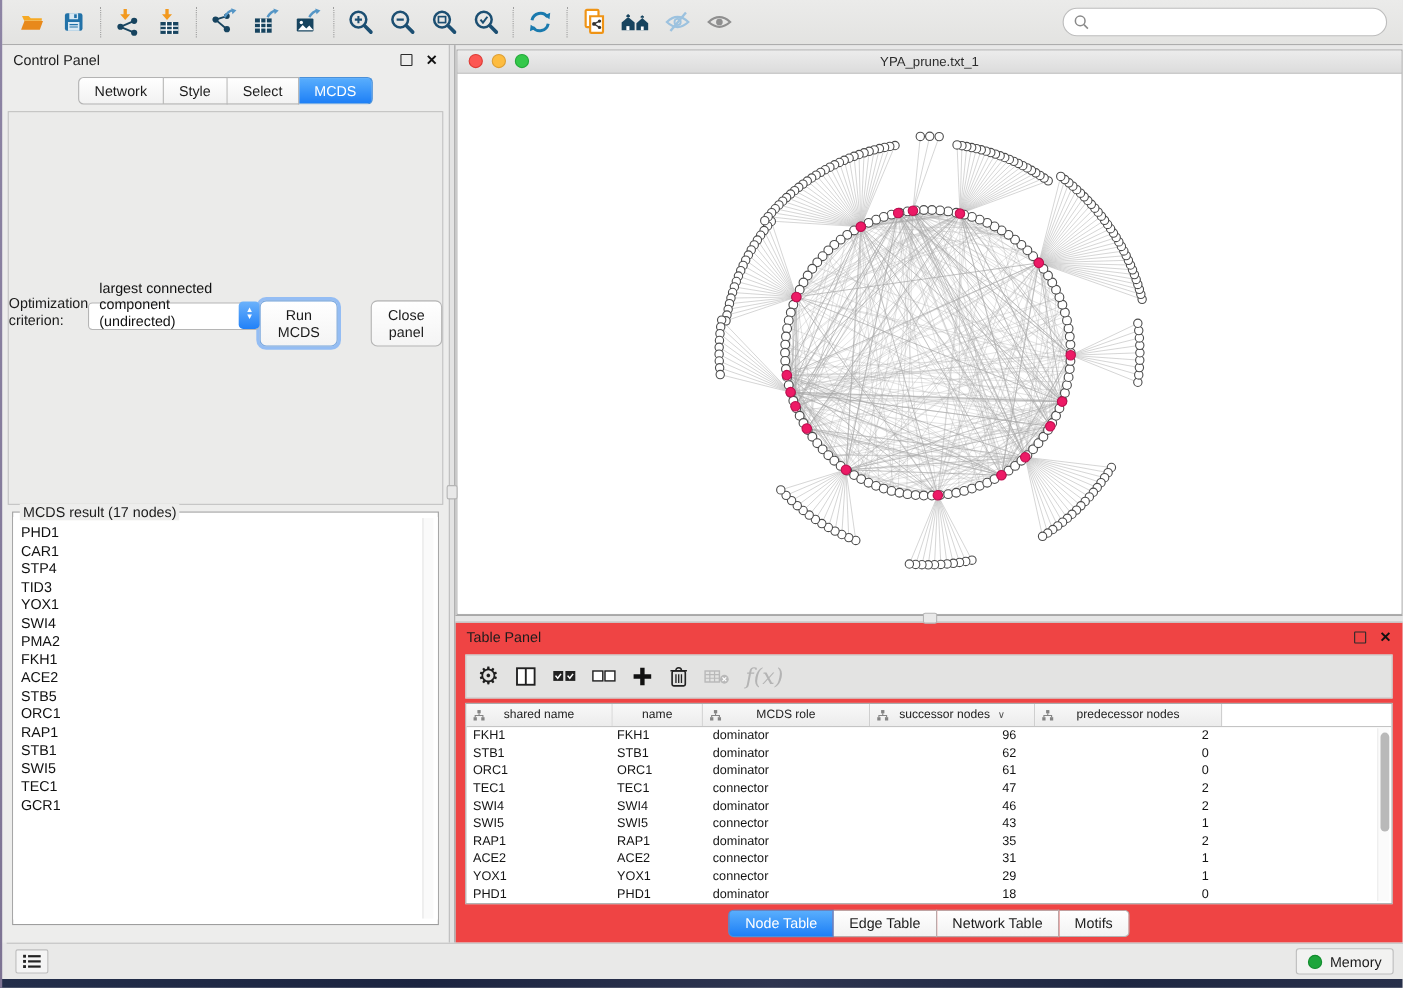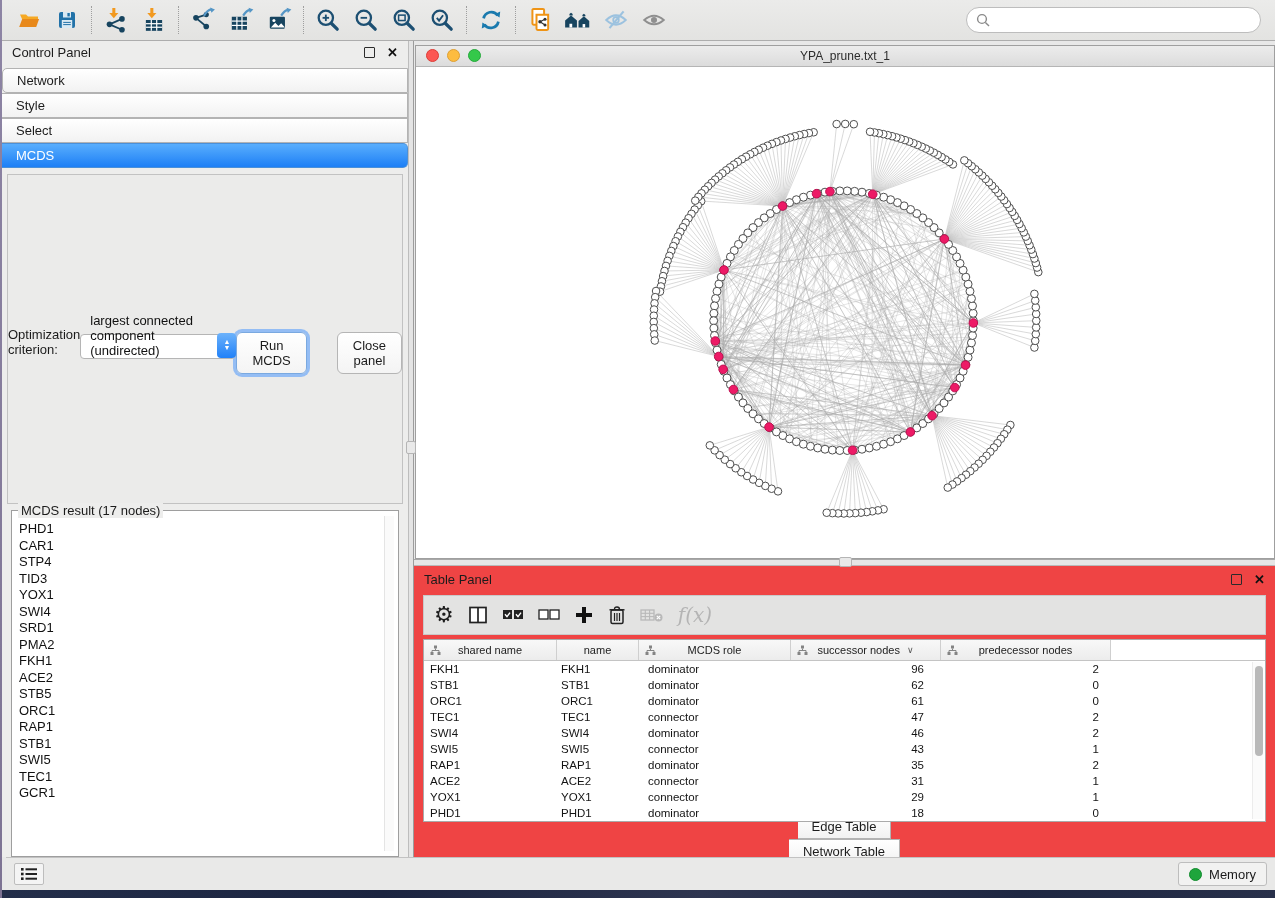--- a/index.html
+++ b/index.html
@@ -27,21 +27,21 @@
   .main { position:absolute; top:41px; left:0; width:1273px; height:816px; display:flex; }
 
   
   .cpanel { width:406px; height:816px; background:#ededec; display:flex; flex-direction:column; }
   .panel-head { height:26px; display:flex; align-items:center; padding:0 10px; }
   .panel-title { font-size:13px; color:#1c1c1c; }
   .panel-head .ph-sp { flex:1; }
   .float-btn { width:11px; height:11px; border:1.5px solid #2b2b2b; border-radius:1px; margin-right:12px; }
   .close-btn { font-size:13px; font-weight:bold; color:#111; line-height:11px; }
 
-  .seg-bar { display:flex; justify-content:center; margin:3px 0 6px 0;flex-direction:column; }
+  .seg-bar { display:flex; justify-content:center; margin:3px 0 6px 0; }
   .seg { font-size:13px; color:#1c1c1c; background:linear-gradient(#ffffff,#f2f2f2);
     border:1px solid #b3b3b3; border-left:none; padding:4px 14px; }
   .seg:first-child { border-left:1px solid #b3b3b3; border-radius:5px 0 0 5px; }
   .seg:last-child { border-radius:0 5px 5px 0; }
   .seg.active { background:linear-gradient(#59aefd,#1d7ff6); color:#fff; border-color:#4a90d9; }
 
   .cp-box { margin:0 5px; border:1px solid #c2c2c2; background:#ebebea; height:358px;
     display:flex; flex-direction:row; align-items:center; padding-top:14px; }
   .opt-label { font-size:13px; color:#1b1b1b; margin-bottom:9px; }
   .mac-select { width:322px; height:25px; background:#fff; border:1px solid #b5b5b5;
@@ -323,21 +323,20 @@
       </div>
       <div class="mcds-field">
         <span class="mcds-legend">MCDS result (17 nodes)</span>
         <div class="mcds-list">
             <div class="mcds-item">PHD1</div>
             <div class="mcds-item">CAR1</div>
             <div class="mcds-item">STP4</div>
             <div class="mcds-item">TID3</div>
             <div class="mcds-item">YOX1</div>
             <div class="mcds-item">SWI4</div>
-            <div class="mcds-item">SRD1</div>
             <div class="mcds-item">PMA2</div>
             <div class="mcds-item">FKH1</div>
             <div class="mcds-item">ACE2</div>
             <div class="mcds-item">STB5</div>
             <div class="mcds-item">ORC1</div>
             <div class="mcds-item">RAP1</div>
             <div class="mcds-item">STB1</div>
             <div class="mcds-item">SWI5</div>
             <div class="mcds-item">TEC1</div>
             <div class="mcds-item">GCR1</div>

